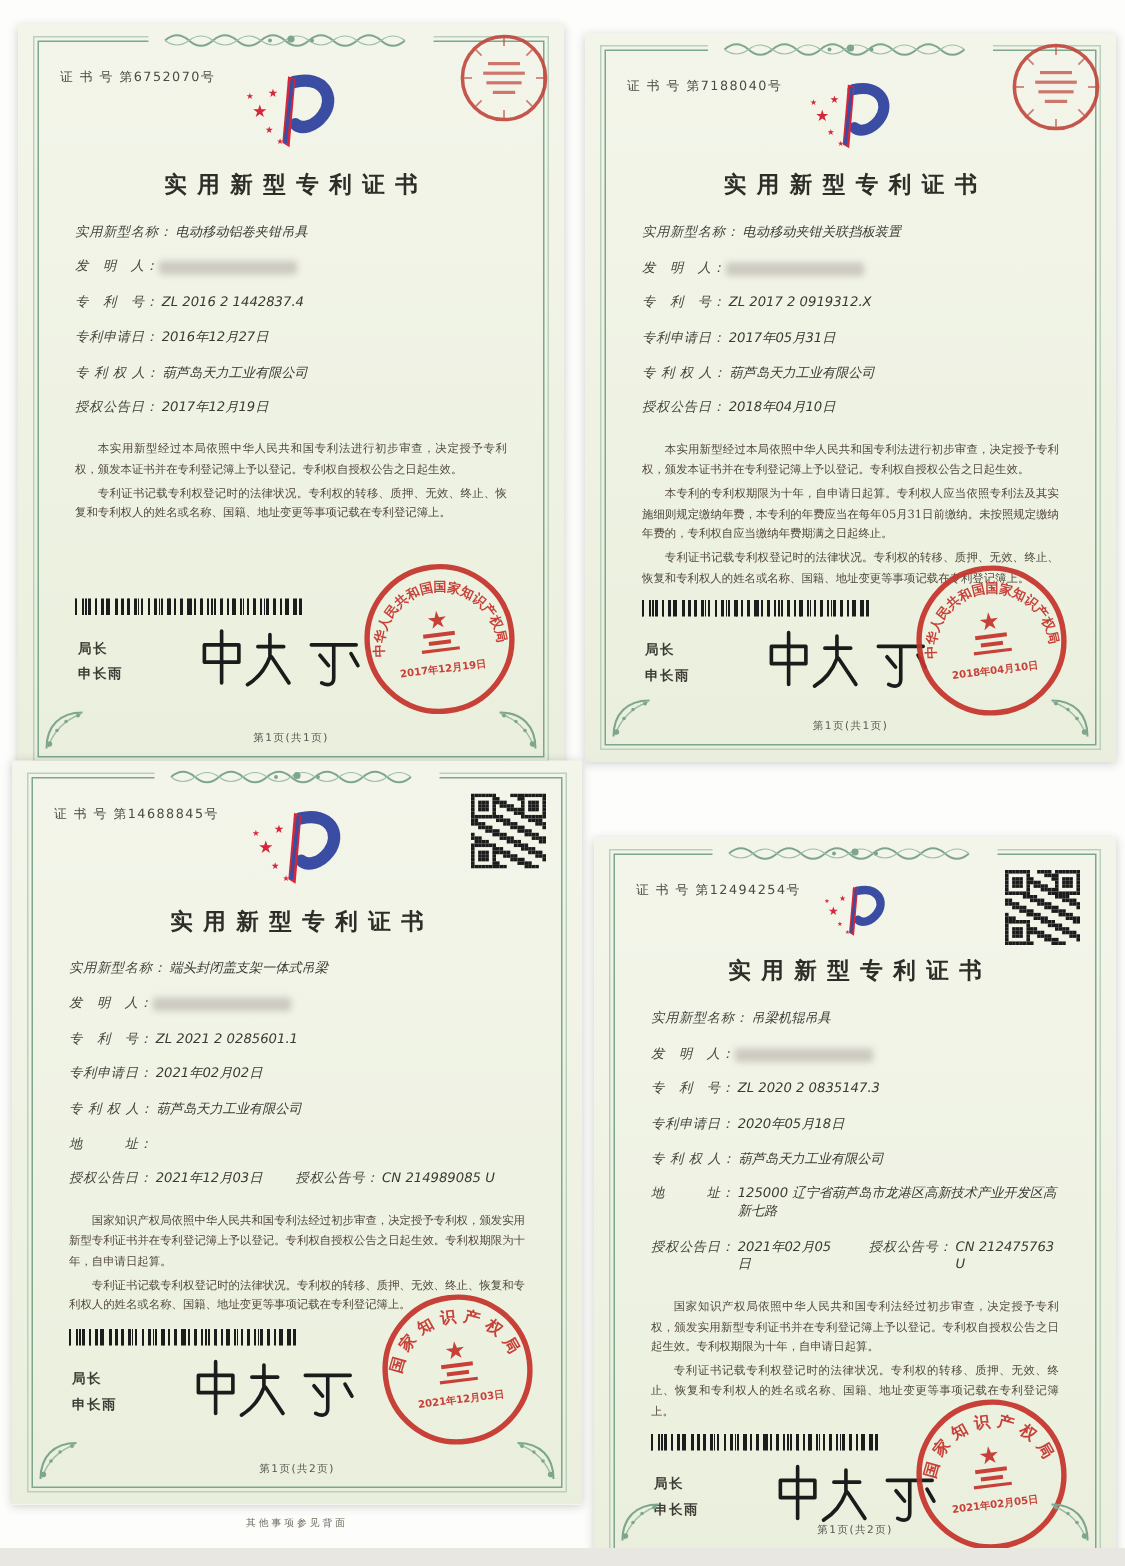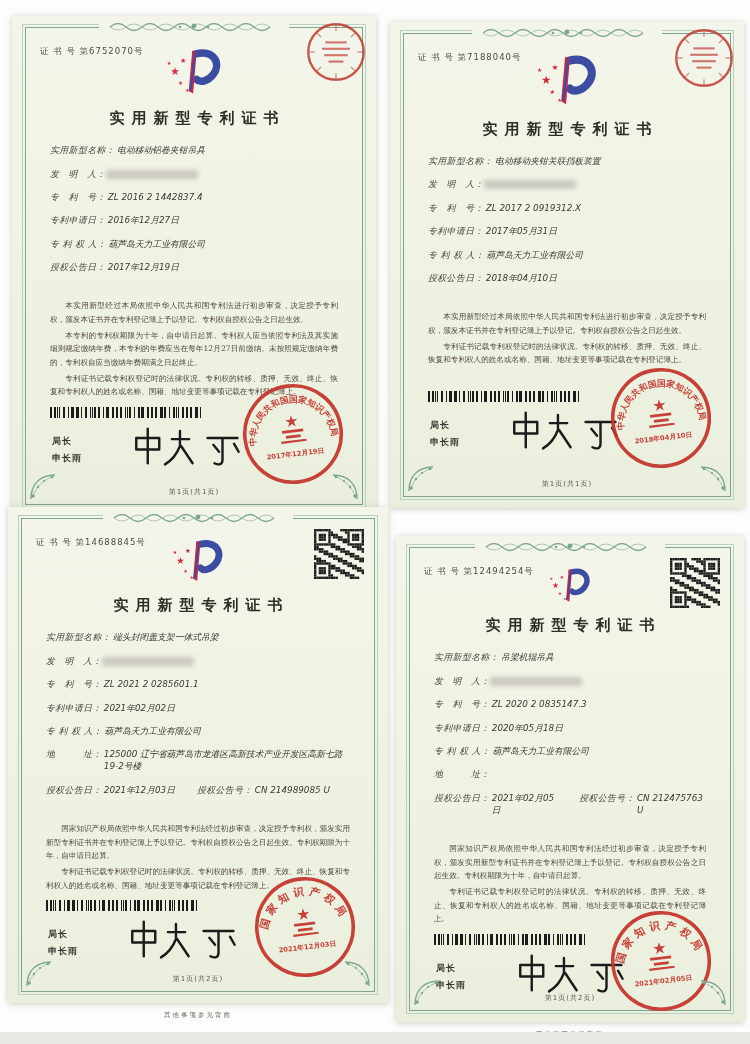--- a/index.html
+++ b/index.html
@@ -12,21 +12,21 @@
 
   .cert{
     position:absolute;box-sizing:border-box;display:flex;
     background:linear-gradient(180deg,#f3f5ea 0%,#eef2e2 60%,#eaefdd 100%);
     box-shadow:0 1px 6px rgba(60,60,50,.25);
     padding:11px 13px;
   }
   .pos0{left:12px;top:16px;width:364px;height:500px;}
   .pos1{left:390px;top:22px;width:354px;height:486px;}
   .pos2{left:8px;top:507px;width:380px;height:496px;}
-  .pos3{left:396px;top:536px;width:348px;height:486px;}
+  .pos3{left:396px;top:558px;width:348px;height:486px;}
 
   .frame{
     flex:1;position:relative;display:flex;flex-direction:column;
     border:1.5px solid #7da68c;outline:1px solid #b9d0bf;outline-offset:2px;
     padding:8px 16px 4px;box-sizing:border-box;
   }
   .flourish-top{position:absolute;top:-9px;left:50%;transform:translateX(-50%);
     background:#f3f5ea;padding:0 5px;width:180px;height:15px;}
 
   .cert-no{position:absolute;left:14px;top:18px;font-size:8.5px;color:#4a4a42;letter-spacing:1px;white-space:nowrap;}
@@ -41,21 +41,21 @@
   }
 
   .fields{margin-top:17px;padding:0 8px;font-size:8.8px;color:#3f3e38;}
   .row{margin-bottom:11.5px;display:flex;align-items:flex-start;line-height:1.35;font-style:italic;}
   .row .lab{white-space:nowrap;letter-spacing:.5px;color:#45443e;}
   .row .val{margin-left:2px;color:#3a3933;}
   .row .val.gap{margin-right:22px;}
   .blur-box{display:inline-block;width:92px;height:9px;background:#ccc9c1;filter:blur(2px);border-radius:2px;margin-top:1px;}
 
   .body-text{
-    margin-top:14px;padding:0 8px;font-size:7.6px;line-height:1.8;color:#52493d;
+    margin-top:2px;padding:0 8px;font-size:7.6px;line-height:1.8;color:#52493d;
     font-family:"DejaVu Serif","Liberation Serif",serif;text-align:justify;
   }
   .body-text p{margin:0 0 2px;text-indent:2em;}
   .body-text p:empty{display:none;}
 
   .sig{margin-top:auto;position:relative;height:92px;}
   .barcode{
     position:absolute;left:8px;top:6px;width:152px;height:11px;
     background-image:
       repeating-linear-gradient(90deg,#1c1c1c 0 1.6px,transparent 1.6px 4.4px),
@@ -155,21 +155,20 @@
 
         <div class="row">
           <span class="lab">授权公告日：</span>
           <span class="val gap">2017年12月19日</span>
 
         </div>
       </div>
 
       <div class="body-text">
         <p>本实用新型经过本局依照中华人民共和国专利法进行初步审查，决定授予专利权，颁发本证书并在专利登记簿上予以登记。专利权自授权公告之日起生效。</p>
-        <p>本专利的专利权期限为十年，自申请日起算。专利权人应当依照专利法及其实施细则规定缴纳年费，本专利的年费应当在每年12月27日前缴纳。未按照规定缴纳年费的，专利权自应当缴纳年费期满之日起终止。</p>
         <p>专利证书记载专利权登记时的法律状况。专利权的转移、质押、无效、终止、恢复和专利权人的姓名或名称、国籍、地址变更等事项记载在专利登记簿上。</p>
       </div>
 
       <div class="sig">
         <div class="barcode"></div>
         <div class="director">
           <div>局长</div>
           <div>申长雨</div>
         </div>
         <svg class="signature" viewBox="0 0 110 40">
@@ -293,20 +292,21 @@
 
         <div class="row">
           <span class="lab">授权公告日：</span>
           <span class="val gap">2018年04月10日</span>
 
         </div>
       </div>
 
       <div class="body-text">
         <p>本实用新型经过本局依照中华人民共和国专利法进行初步审查，决定授予专利权，颁发本证书并在专利登记簿上予以登记。专利权自授权公告之日起生效。</p>
+        <p>本专利的专利权期限为十年，自申请日起算。专利权人应当依照专利法及其实施细则规定缴纳年费，本专利的年费应当在每年05月31日前缴纳。未按照规定缴纳年费的，专利权自应当缴纳年费期满之日起终止。</p>
         <p>专利证书记载专利权登记时的法律状况。专利权的转移、质押、无效、终止、恢复和专利权人的姓名或名称、国籍、地址变更等事项记载在专利登记簿上。</p>
       </div>
 
       <div class="sig">
         <div class="barcode"></div>
         <div class="director">
           <div>局长</div>
           <div>申长雨</div>
         </div>
         <svg class="signature" viewBox="0 0 110 40">
@@ -634,21 +634,20 @@
         <div class="row">
           <span class="lab">专利申请日：</span>
           <span class="val">2021年02月02日</span>
         </div>
         <div class="row">
           <span class="lab">专 利 权 人：</span>
           <span class="val">葫芦岛天力工业有限公司</span>
         </div>
         <div class="row">
           <span class="lab">地　　　址：</span>
-          <span class="val">125000 辽宁省葫芦岛市龙港区高新技术产业开发区高新七路19-2号楼</span>
         </div>
         <div class="row">
           <span class="lab">授权公告日：</span>
           <span class="val gap">2021年12月03日</span>
           <span class="lab">授权公告号：</span>
           <span class="val">CN 214989085 U</span>
         </div>
       </div>
 
       <div class="body-text">
@@ -988,20 +987,21 @@
         <div class="row">
           <span class="lab">专利申请日：</span>
           <span class="val">2020年05月18日</span>
         </div>
         <div class="row">
           <span class="lab">专 利 权 人：</span>
           <span class="val">葫芦岛天力工业有限公司</span>
         </div>
         <div class="row">
           <span class="lab">地　　　址：</span>
+          <span class="val">125000 辽宁省葫芦岛市龙港区高新技术产业开发区高新七路</span>
         </div>
         <div class="row">
           <span class="lab">授权公告日：</span>
           <span class="val gap">2021年02月05日</span>
           <span class="lab">授权公告号：</span>
           <span class="val">CN 212475763 U</span>
         </div>
       </div>
 
       <div class="body-text">

